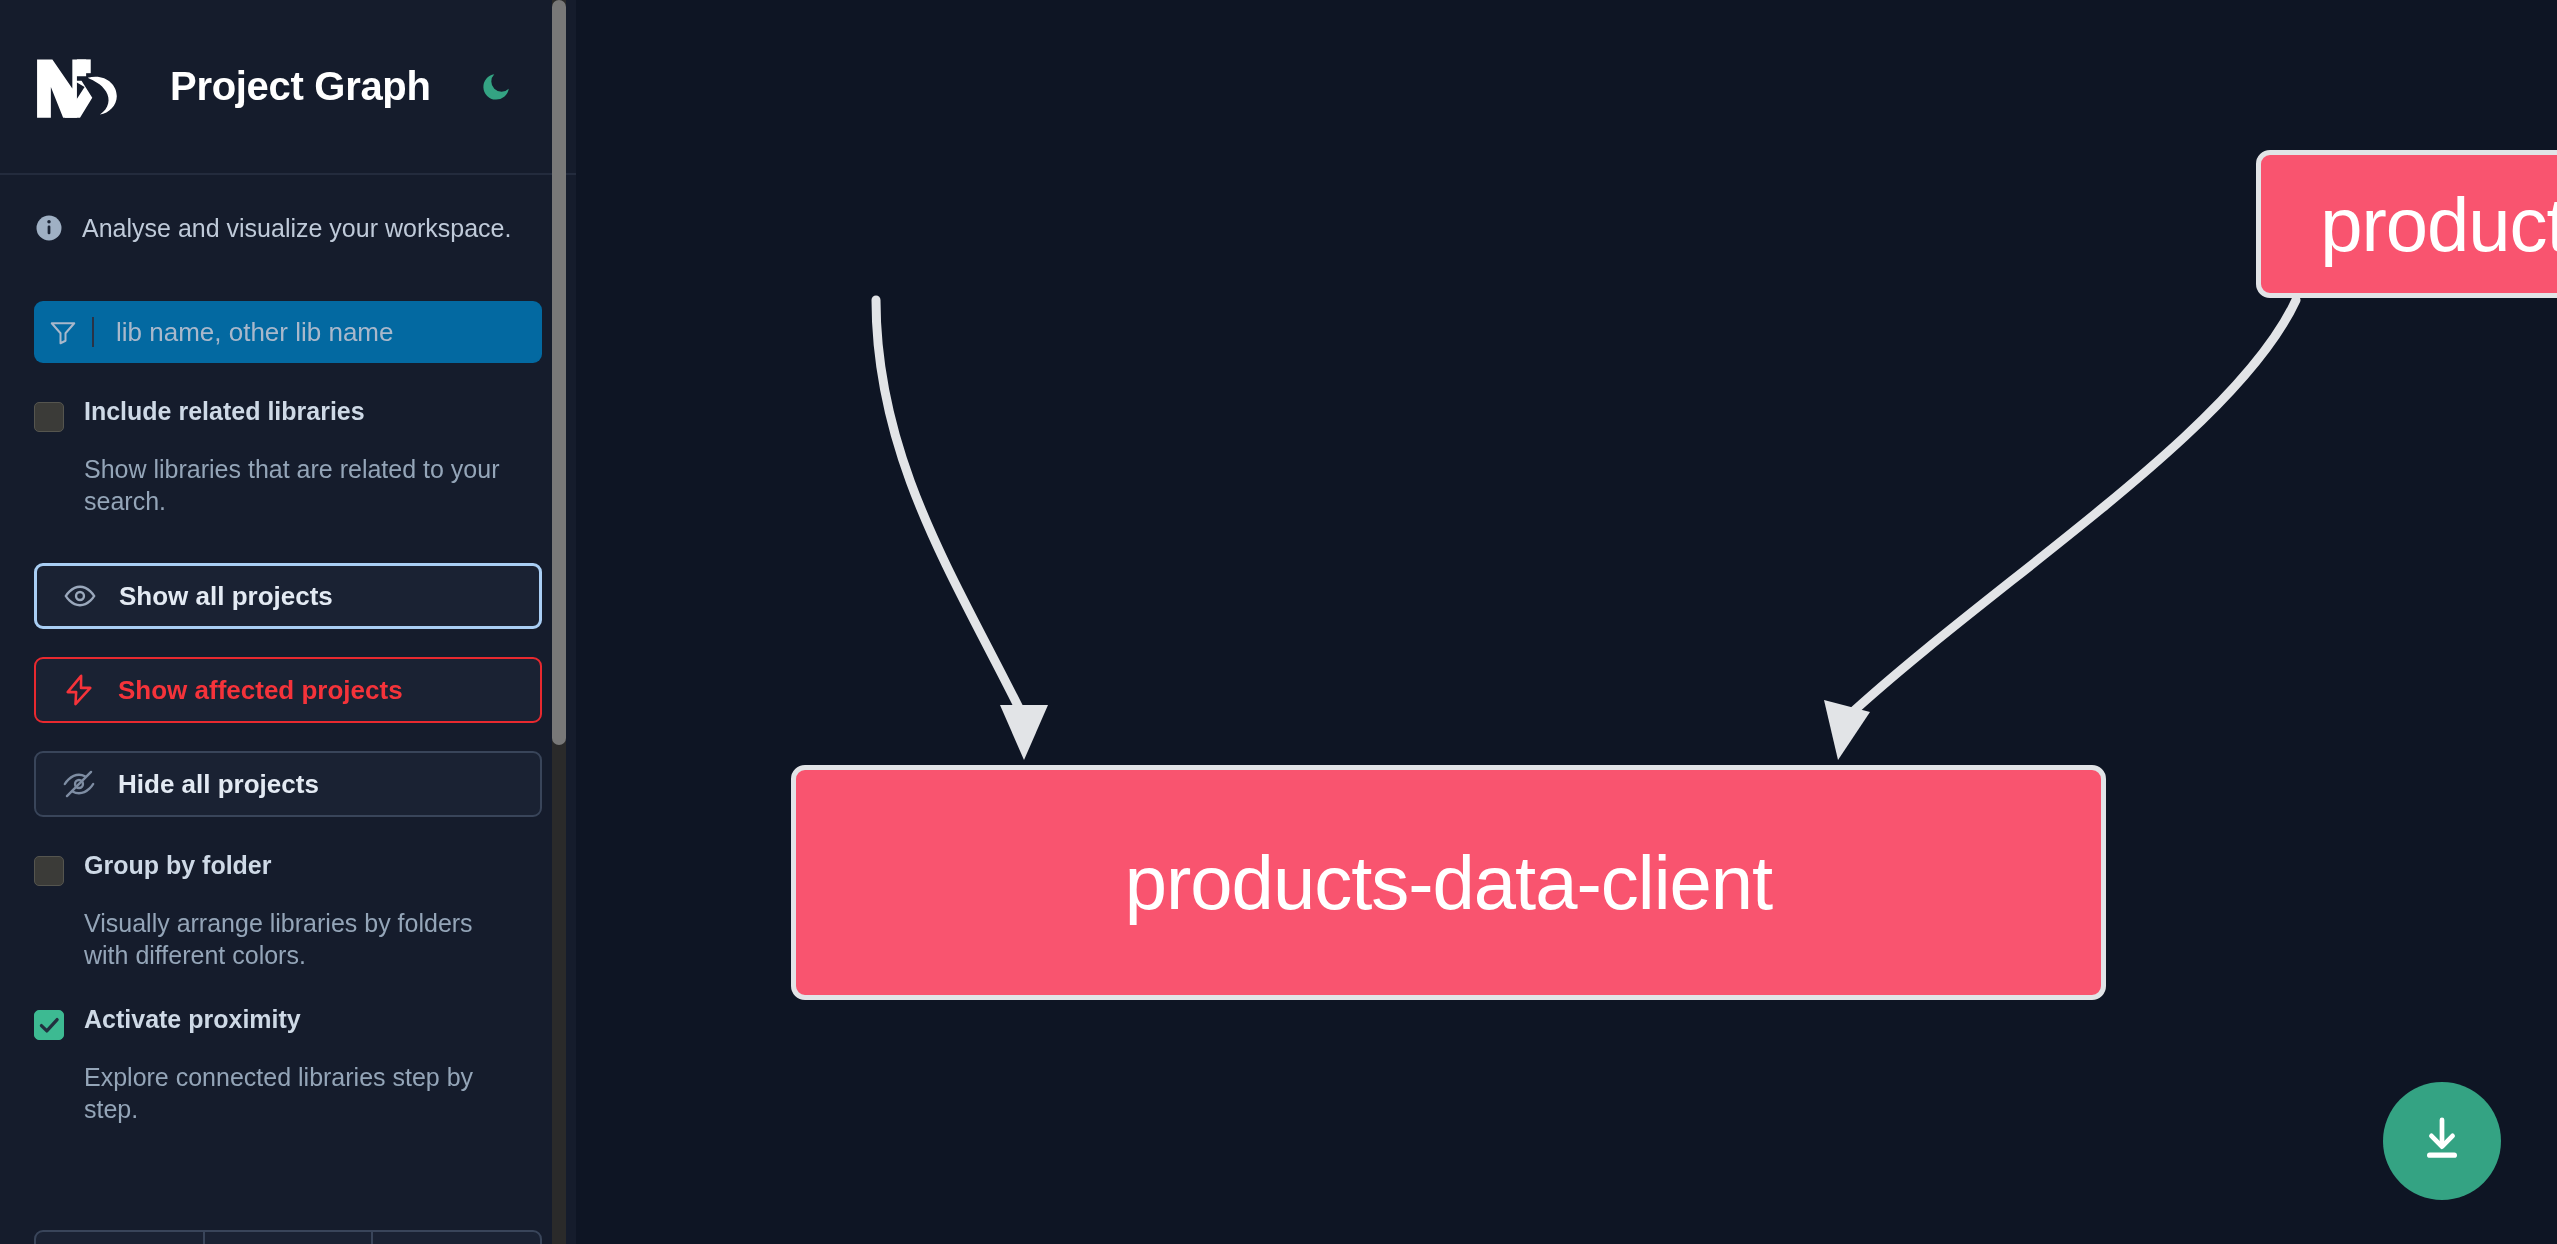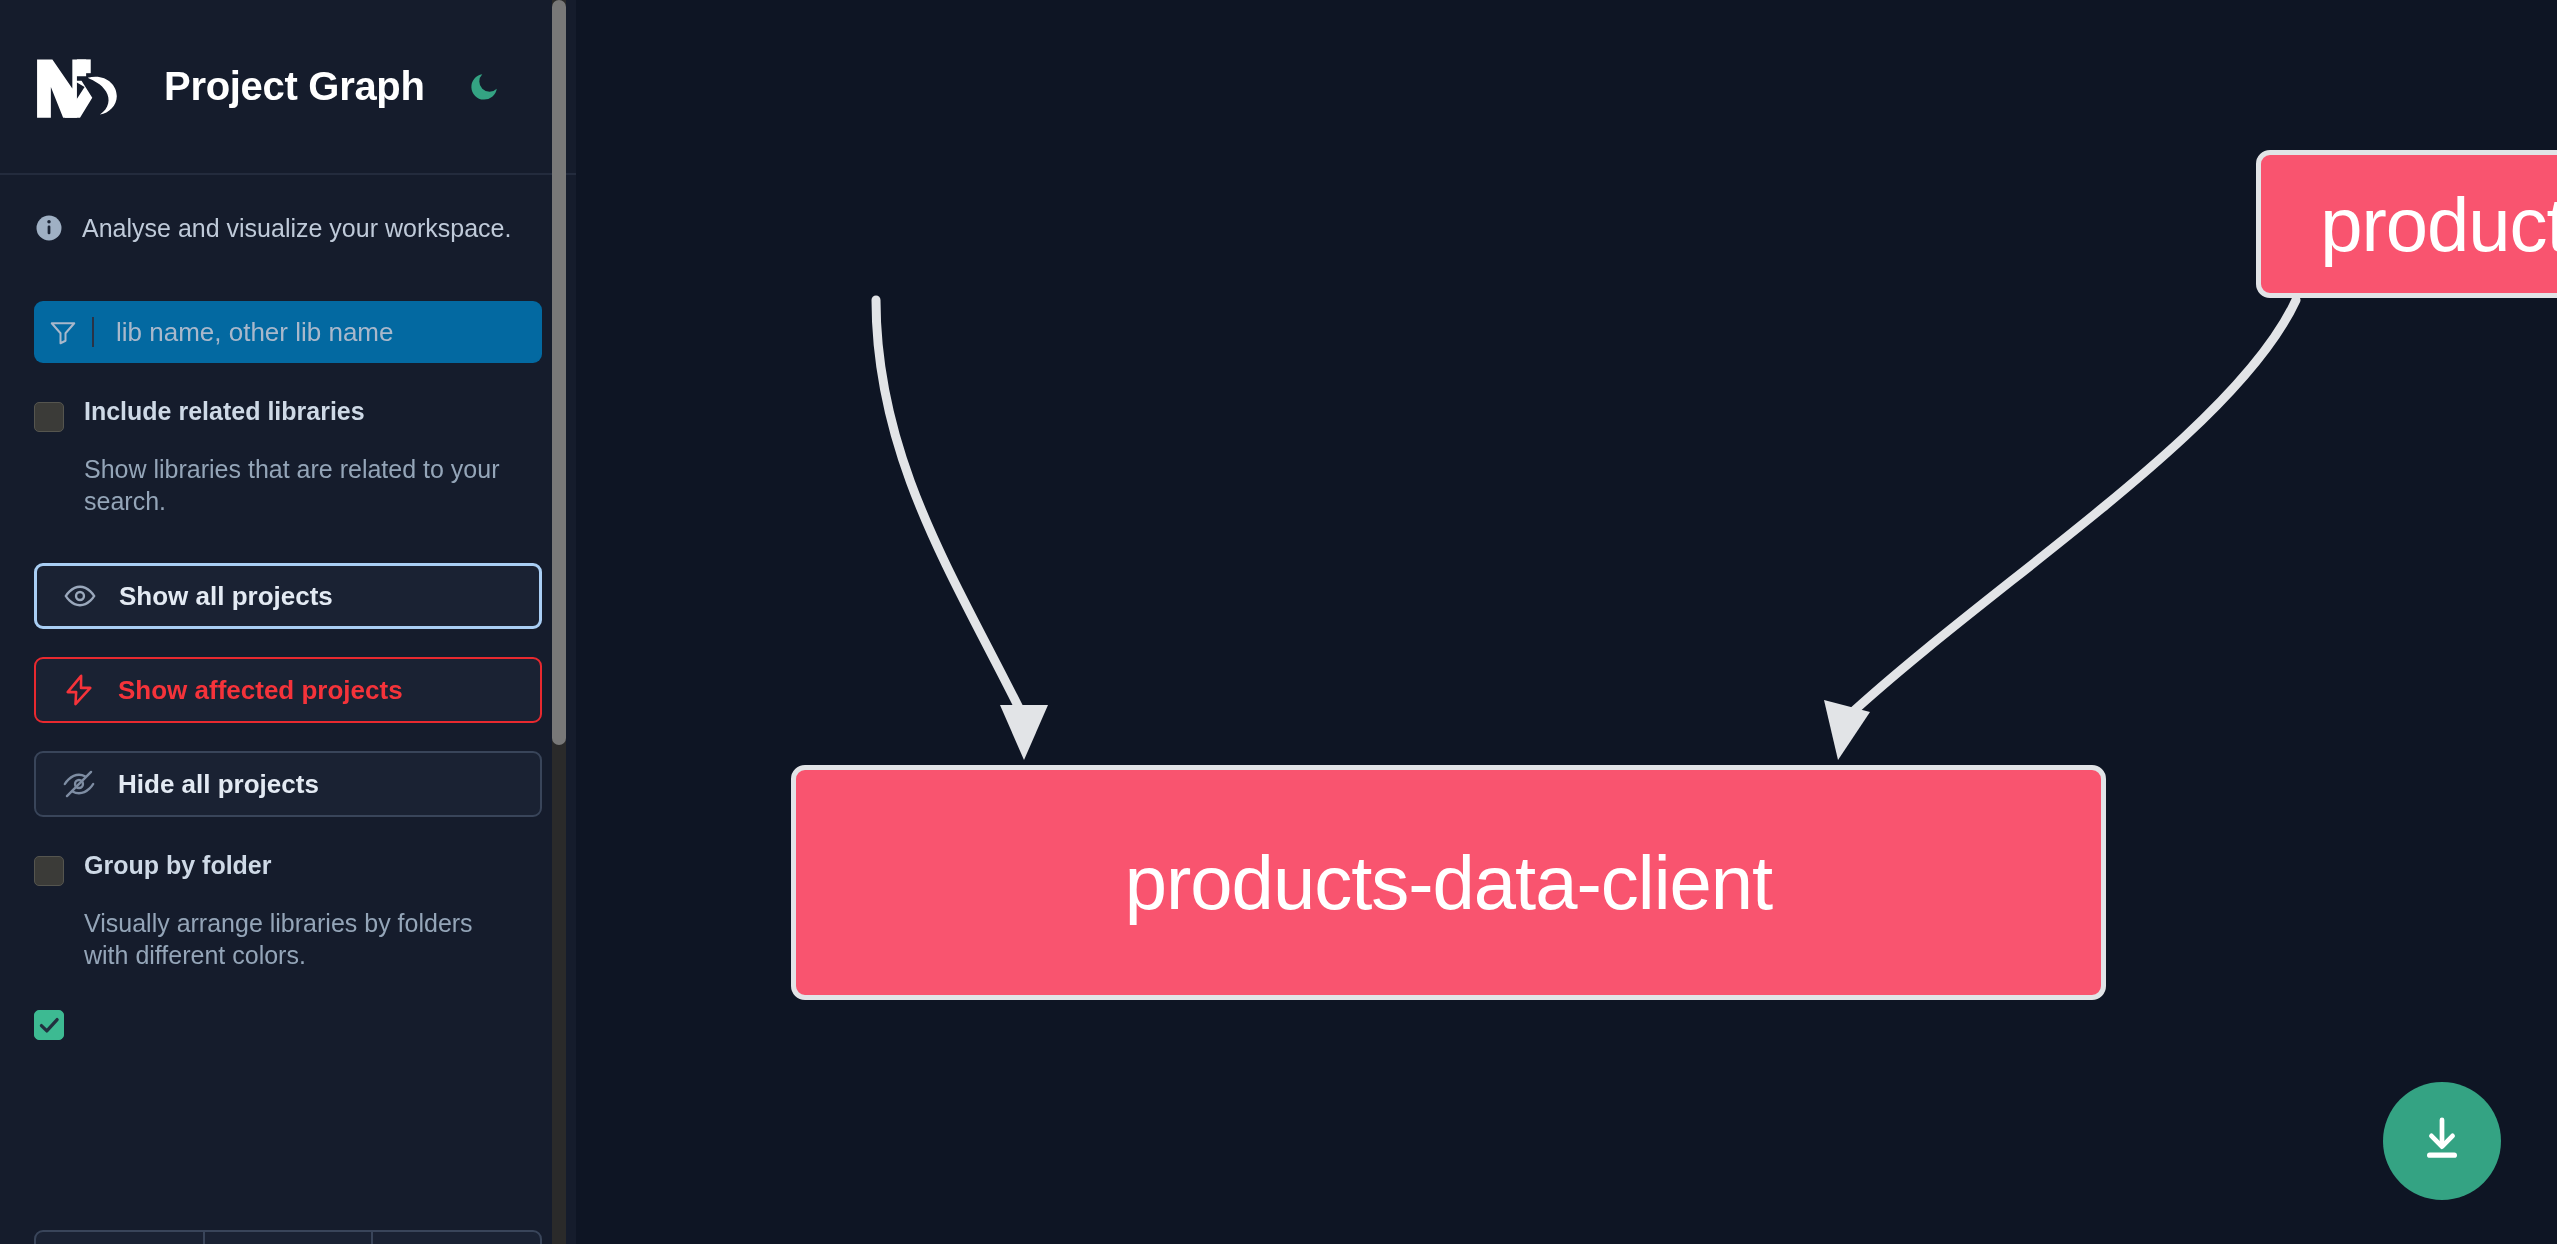--- a/index.html
+++ b/index.html
@@ -28,21 +28,21 @@
     background: #151C2C;
     flex: 0 0 576px;
     overflow: hidden;
   }
 
   .sidebar-header {
     height: 175px;
     display: flex;
     align-items: center;
     padding: 0 34px;
-    gap: 8px;
+    gap: 14px;
     border-bottom: 2px solid #232B3D;
   }
 
   .nx-logo {
     width: 92px;
     height: 62px;
     flex: 0 0 auto;
     margin-right: 30px;
   }
 
@@ -340,20 +340,24 @@
           <span class="check-desc">Visually arrange libraries by folders with different colors.</span>
         </span>
       </div>
 
       <div class="check-row">
         <span class="checkbox checked">
           <svg viewBox="0 0 24 24" width="26" height="26" xmlns="http://www.w3.org/2000/svg">
             <path d="M5 12.5 10 17.5 19.5 7" fill="none" stroke="#22303F" stroke-width="3" stroke-linecap="round" stroke-linejoin="round"></path>
           </svg>
         </span>
+        <span class="check-texts">
+          <span class="check-label">Activate proximity</span>
+          <span class="check-desc">Explore connected libraries step by step.</span>
+        </span>
       </div>
 
     </div>
 
     <div class="bottom-seg">
       <span class="seg-item"></span>
       <span class="seg-item"></span>
       <span class="seg-item"></span>
     </div>
 

